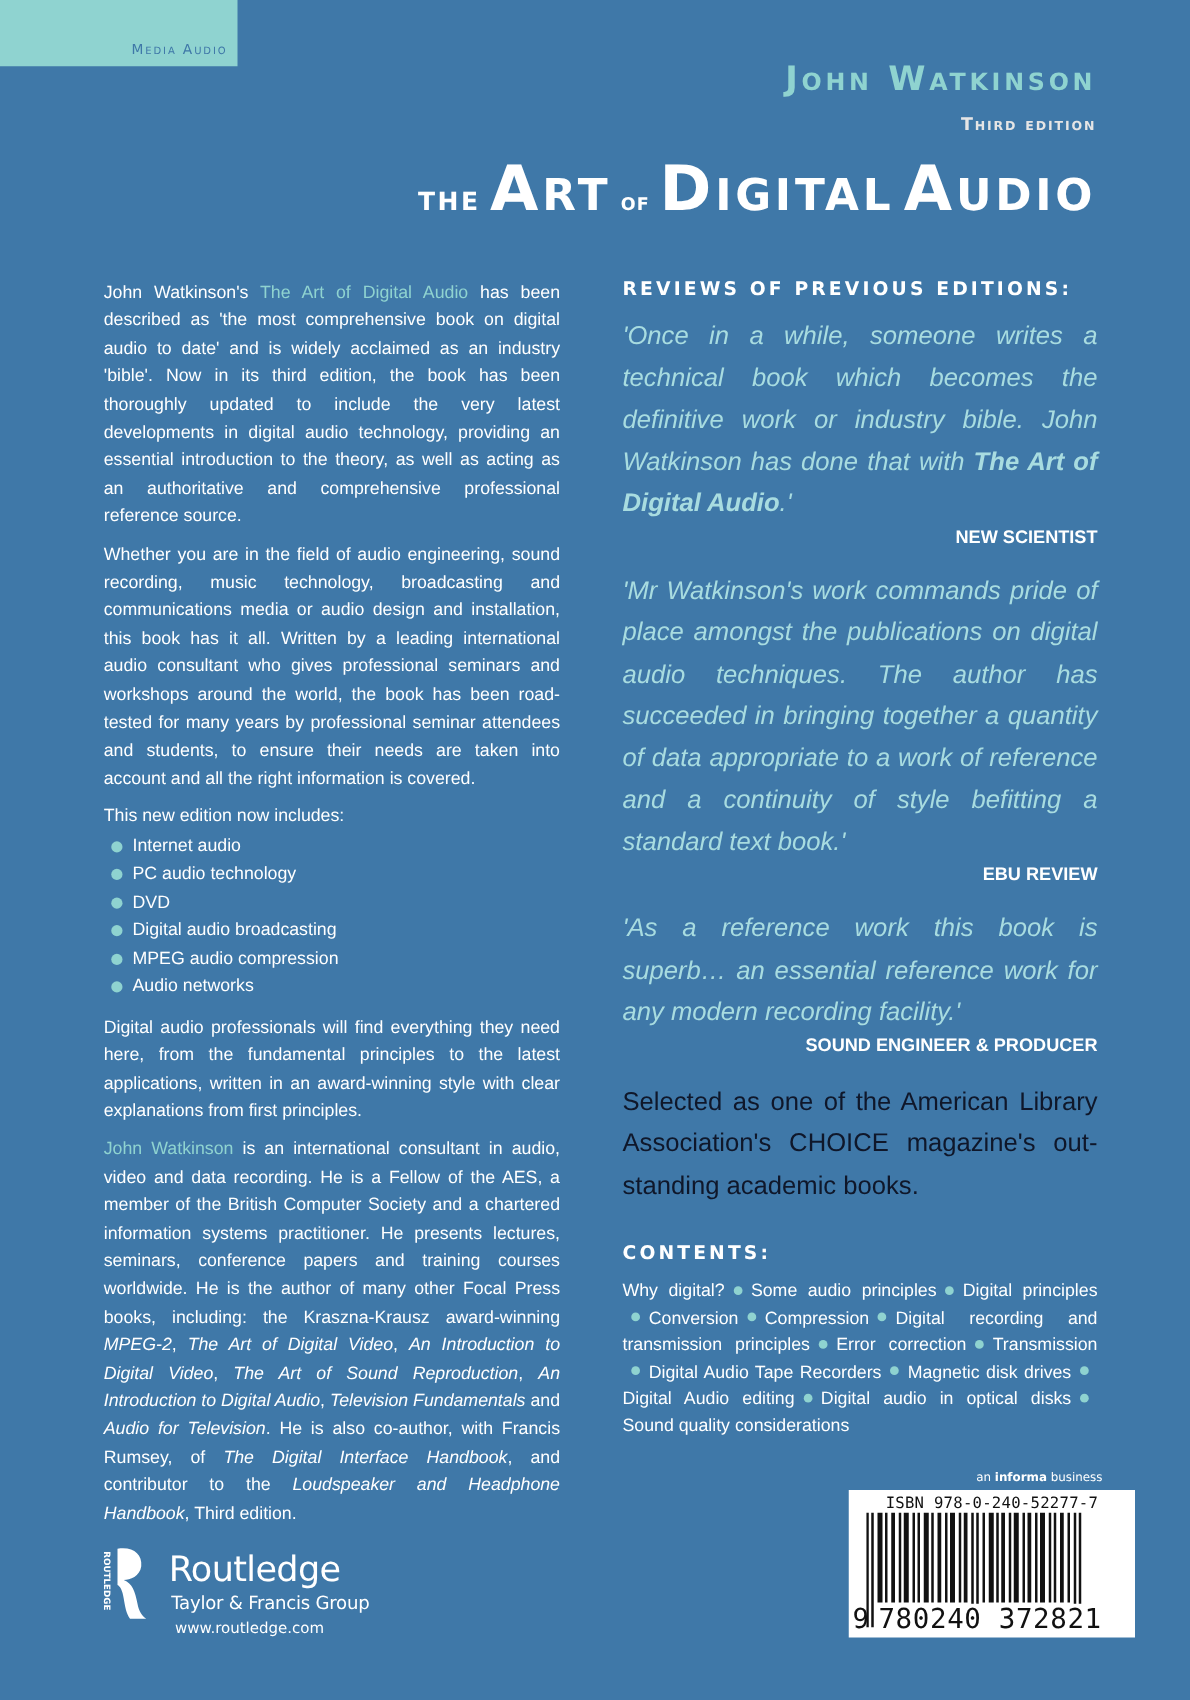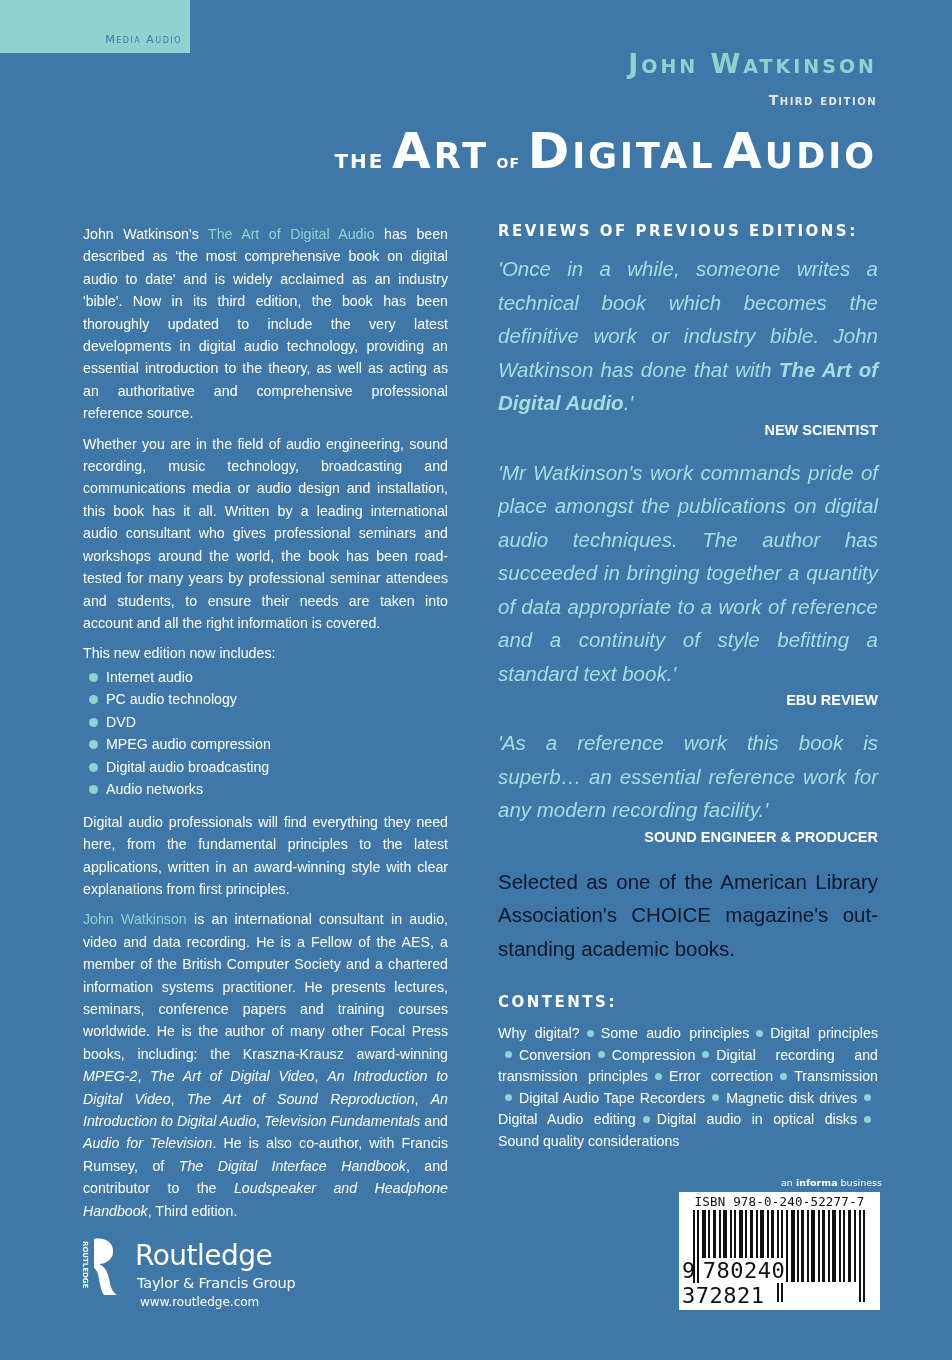--- a/index.html
+++ b/index.html
@@ -104,21 +104,21 @@
     font-family: "DejaVu Sans", sans-serif; color: #ffffff; text-align: center;
   }
 
   .informa {
     position: absolute; right: 70px; top: 1177px;
     font-family: "DejaVu Sans", sans-serif; font-size: 9.5px; color: #ffffff;
   }
   .informa b { font-weight: bold; }
   .barcode {
     position: absolute; left: 679px; top: 1192px; width: 201px; height: 118px;
-    background: #ffffff; color: #000;
+    background: #ffffff; color: #000; padding-left: 28px;
   }
   .isbn-text {
     position: absolute; left: 0; right: 0; top: 2px; text-align: center;
     font-family: "DejaVu Sans Mono", monospace; font-size: 12.5px;
     letter-spacing: 0.2px; color: #111;
   }
   .bars { position: absolute; left: 14px; top: 18px; }
   .ean {
     position: absolute; left: 3px; bottom: 2px;
     font-family: "DejaVu Sans Mono", monospace; font-size: 22px; color: #111;
@@ -148,22 +148,22 @@
 <div class="left-col">
   <p>
     <span>John Watkinson's </span><span class="accent">The Art of Digital Audio</span><span> has been described as 'the most comprehensive book on digital audio to date' and is widely acclaimed as an industry 'bible'. Now in its third edition, the book has been thoroughly updated to include the very latest developments in digital audio technology, providing an essential introduction to the theory, as well as acting as an authoritative and comprehensive professional reference source.</span>
   </p>
   <p>Whether you are in the field of audio engineering, sound recording, music technology, broadcasting and communications media or audio design and installation, this book has it all. Written by a leading international audio consultant who gives professional seminars and workshops around the world, the book has been road-tested for many years by professional seminar attendees and students, to ensure their needs are taken into account and all the right information is covered.</p>
   <div style="margin-bottom:1px;">This new edition now includes:</div>
   <ul class="bullets">
     <li><span class="dot"></span><span>Internet audio</span></li>
     <li><span class="dot"></span><span>PC audio technology</span></li>
     <li><span class="dot"></span><span>DVD</span></li>
+    <li><span class="dot"></span><span>Digital audio broadcasting</span></li>
     <li><span class="dot"></span><span>MPEG audio compression</span></li>
-    <li><span class="dot"></span><span>Digital audio broadcasting</span></li>
     <li><span class="dot"></span><span>Audio networks</span></li>
   </ul>
   <p>Digital audio professionals will find everything they need here, from the fundamental principles to the latest applications, written in an award-winning style with clear explanations from first principles.</p>
   <p>
     <span class="accent">John Watkinson</span><span> is an international consultant in audio, video and data recording. He is a Fellow of the AES, a member of the British Computer Society and a chartered information systems practitioner. He presents lectures, seminars, conference papers and training courses worldwide. He is the author of many other Focal Press books, including: the Kraszna-Krausz award-winning </span><em>MPEG-2</em><span>, </span><em>The Art of Digital Video</em><span>, </span><em>An Introduction to Digital Video</em><span>, </span><em>The Art of Sound Reproduction</em><span>, </span><em>An Introduction to Digital Audio</em><span>, </span><em>Television Fundamentals</em><span> and </span><em>Audio for Television</em><span>. He is also co-author, with Francis Rumsey, of </span><em>The Digital Interface Handbook</em><span>, and contributor to the </span><em>Loudspeaker and Headphone Handbook</em><span>, Third edition.</span>
   </p>
 </div>
 
 <div class="right-col">
   <div class="section-head">REVIEWS OF PREVIOUS EDITIONS:</div>

